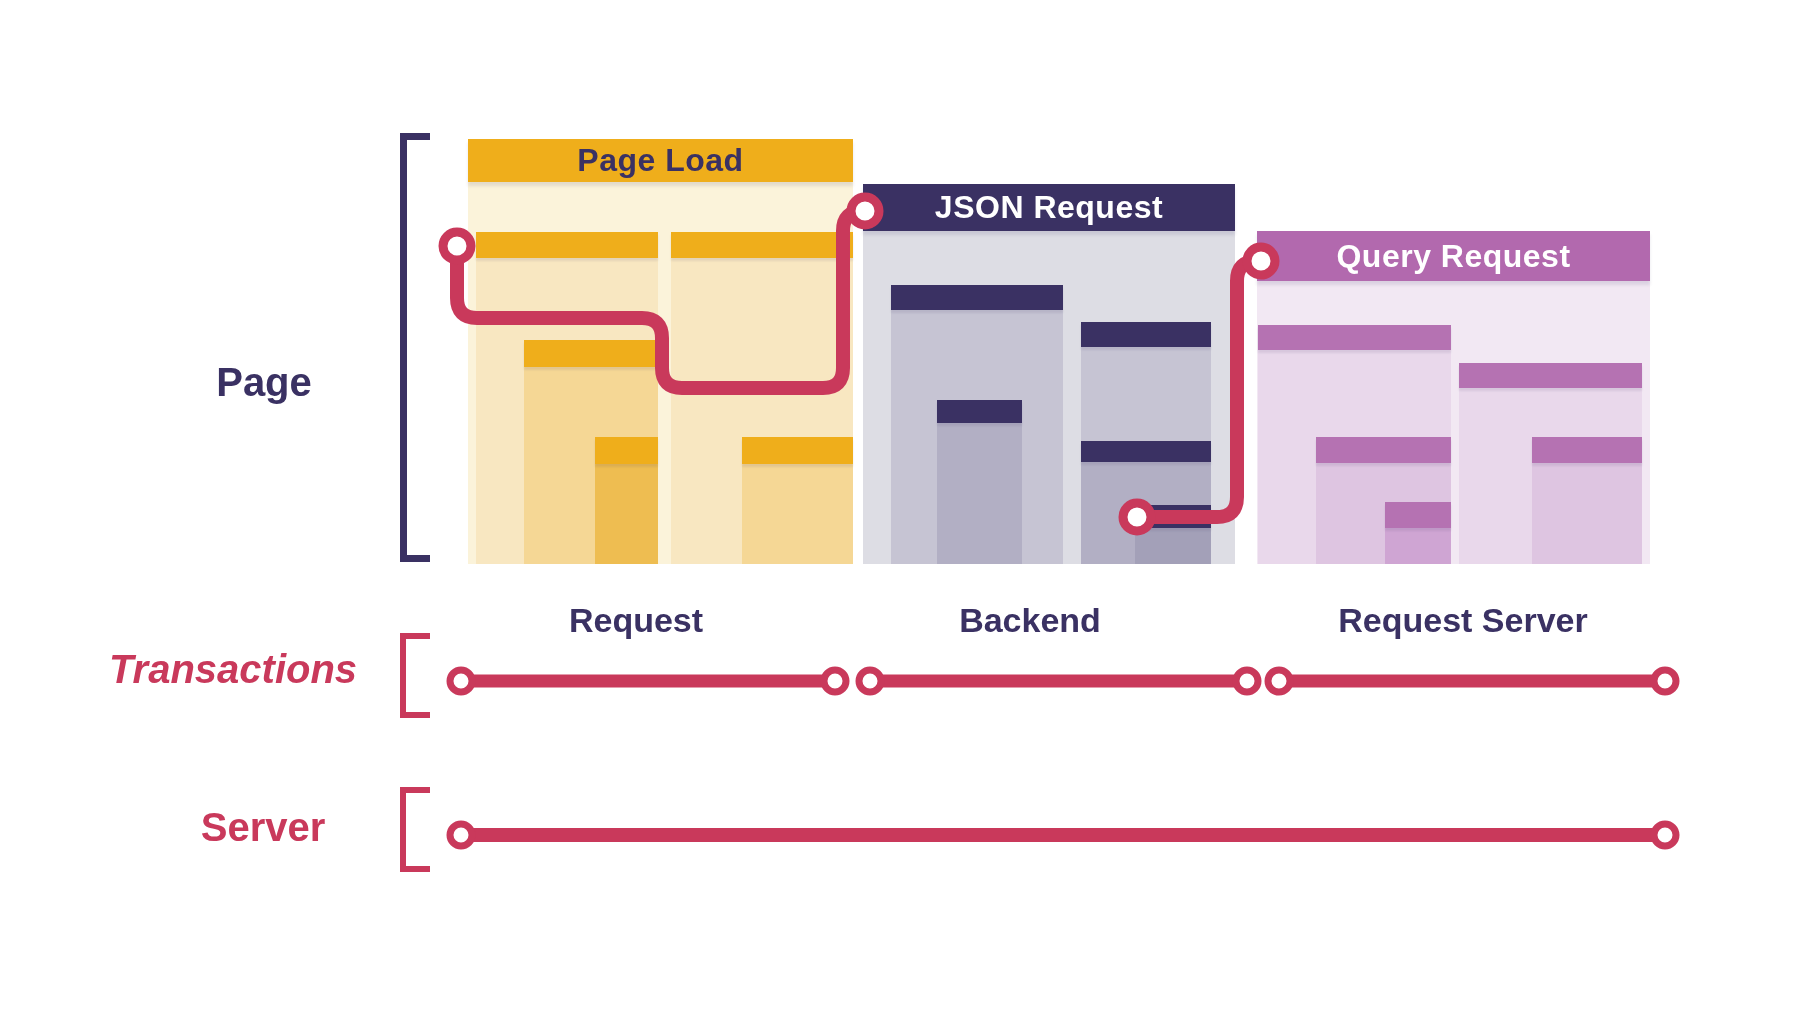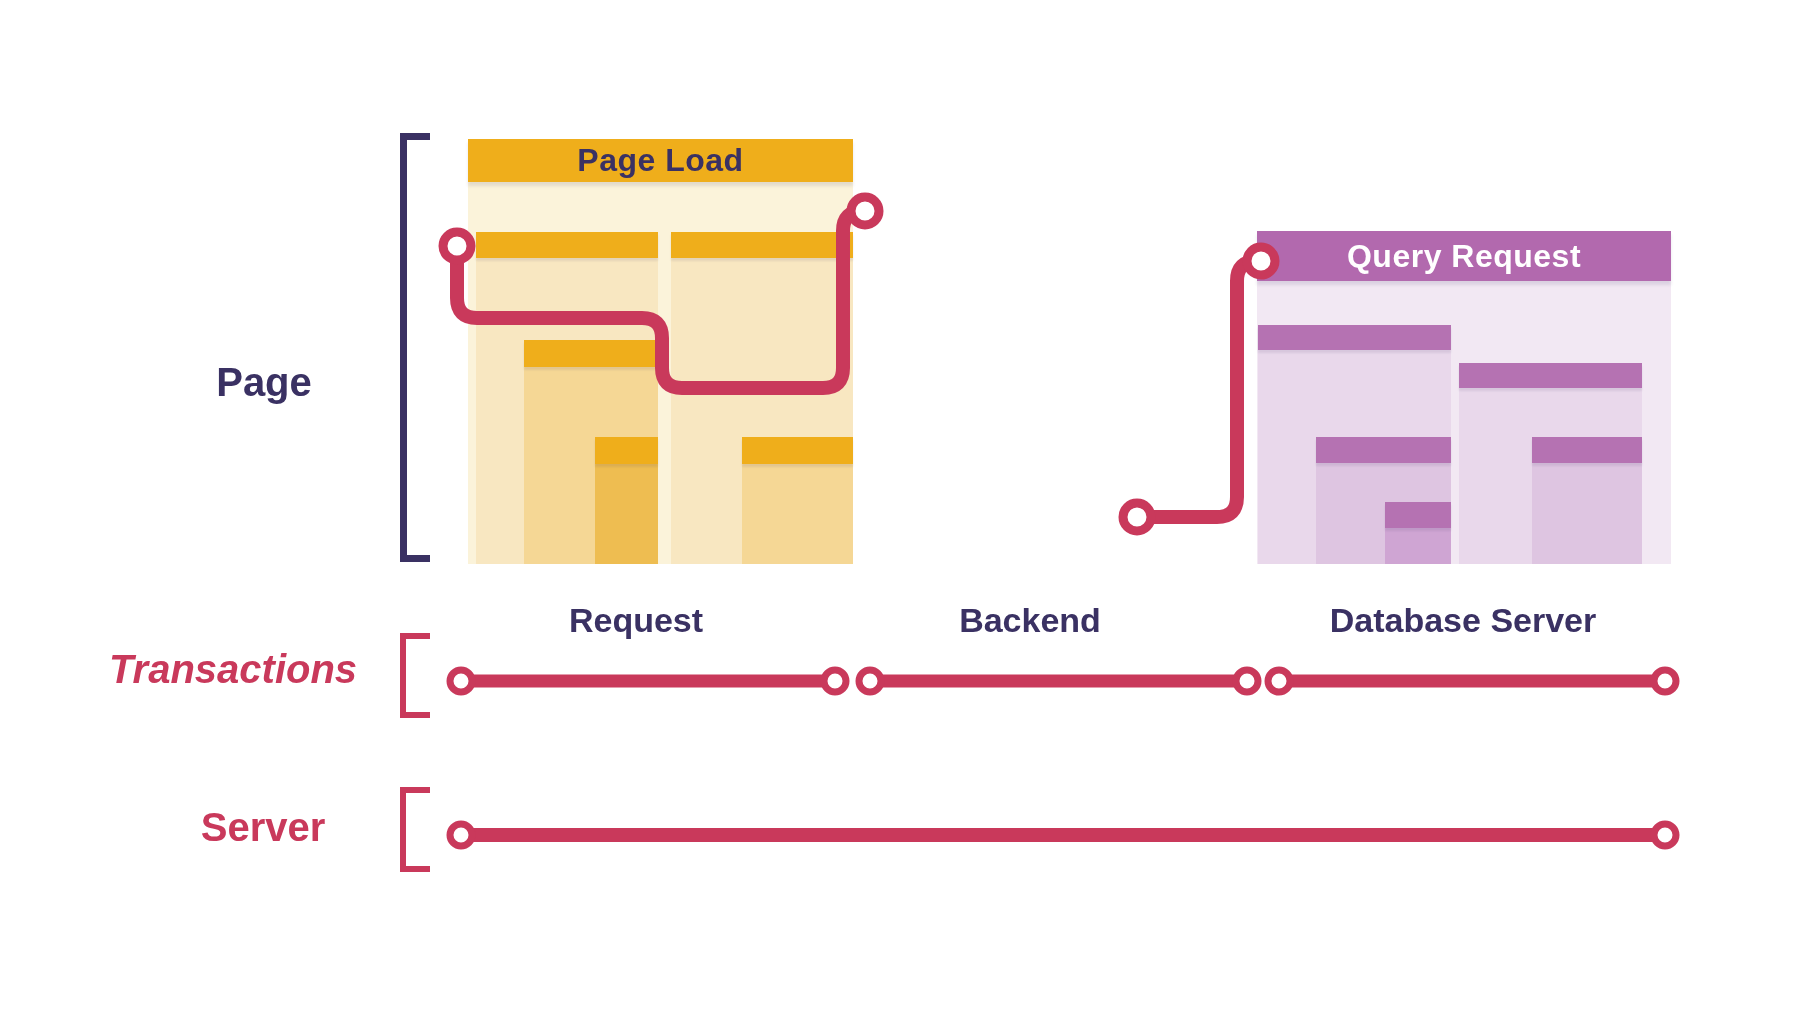--- a/index.html
+++ b/index.html
@@ -56,22 +56,42 @@
       <div class="sub-h bg-gold" style="height:27px;"></div>
     </div>
     <div class="sub bg-cream1" style="left:203px;top:93px;width:182px;height:332px;">
       <div class="sub-h bg-gold" style="height:26px;"></div>
     </div>
     <div class="sub bg-cream2" style="left:274px;top:298px;width:111px;height:127px;">
       <div class="sub-h bg-gold" style="height:27px;"></div>
     </div>
   </div>
 
+  <div class="panel bg-gray" style="left:863px;top:184px;width:372px;height:380px;">
+    <div class="panel-header bg-navy" style="height:47px;">
+      <span class="panel-title t-white">JSON Request</span>
+    </div>
+    <div class="sub bg-gray1" style="left:28px;top:101px;width:172px;height:279px;">
+      <div class="sub-h bg-navy" style="height:25px;"></div>
+    </div>
+    <div class="sub bg-gray2" style="left:74px;top:216px;width:85px;height:164px;">
+      <div class="sub-h bg-navy" style="height:23px;"></div>
+    </div>
+    <div class="sub bg-gray1" style="left:218px;top:138px;width:130px;height:242px;">
+      <div class="sub-h bg-navy" style="height:25px;"></div>
+    </div>
+    <div class="sub bg-gray2" style="left:218px;top:257px;width:130px;height:123px;">
+      <div class="sub-h bg-navy" style="height:21px;"></div>
+    </div>
+    <div class="sub bg-gray3" style="left:272px;top:321px;width:76px;height:59px;">
+      <div class="sub-h bg-navy" style="height:23px;"></div>
+    </div>
+  </div>
 
-  <div class="panel bg-pink" style="left:1257px;top:231px;width:393px;height:333px;padding-left:21px;">
+  <div class="panel bg-pink" style="left:1257px;top:231px;width:393px;height:333px;">
     <div class="panel-header bg-mauve" style="height:50px;">
       <span class="panel-title t-white">Query Request</span>
     </div>
     <div class="sub bg-pink1" style="left:1px;top:94px;width:193px;height:239px;">
       <div class="sub-h bg-mauve2" style="height:25px;"></div>
     </div>
     <div class="sub bg-pink2" style="left:59px;top:206px;width:135px;height:127px;">
       <div class="sub-h bg-mauve2" style="height:26px;"></div>
     </div>
     <div class="sub bg-pink3" style="left:128px;top:271px;width:66px;height:62px;">
@@ -80,21 +100,21 @@
     <div class="sub bg-pink1" style="left:202px;top:132px;width:183px;height:201px;">
       <div class="sub-h bg-mauve2" style="height:25px;"></div>
     </div>
     <div class="sub bg-pink2" style="left:275px;top:206px;width:110px;height:127px;">
       <div class="sub-h bg-mauve2" style="height:26px;"></div>
     </div>
   </div>
 
   <div class="col-label" style="left:636px;top:620px;">Request</div>
   <div class="col-label" style="left:1030px;top:620px;">Backend</div>
-  <div class="col-label" style="left:1463px;top:620px;">Database Server</div>
+  <div class="col-label" style="left:1463px;top:620px;">Request Server</div>
 
   <svg class="overlay" width="1800" height="1031" viewBox="0 0 1800 1031">
 
     <path d="M457,258 L457,298 Q457,318 477,318 L642,318 Q662,318 662,338 L662,368 Q662,388 682,388 L823,388 Q843,388 843,368 L843,231 Q843,211 863,211" fill="none" stroke="var(--red)" stroke-width="14"></path>
 
     <path d="M1137,517 L1217,517 Q1237,517 1237,497 L1237,281 Q1237,261 1257,261" fill="none" stroke="var(--red)" stroke-width="14"></path>
     <circle cx="457" cy="246" r="14" fill="#ffffff" stroke="var(--red)" stroke-width="9"></circle>
     <circle cx="865" cy="211" r="14" fill="#ffffff" stroke="var(--red)" stroke-width="9"></circle>
     <circle cx="1137" cy="517" r="14" fill="#ffffff" stroke="var(--red)" stroke-width="9"></circle>
     <circle cx="1261" cy="261" r="14" fill="#ffffff" stroke="var(--red)" stroke-width="9"></circle>

